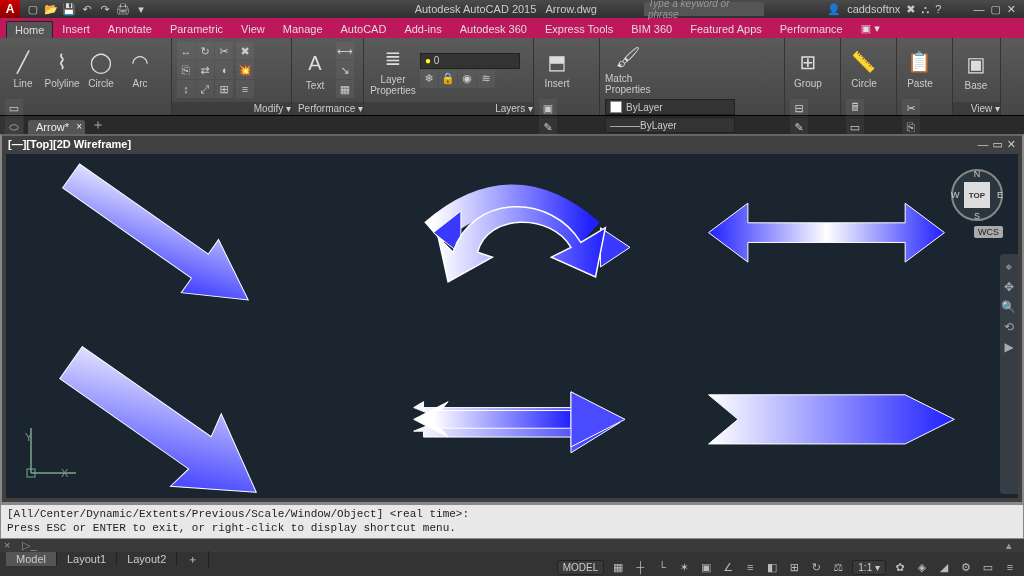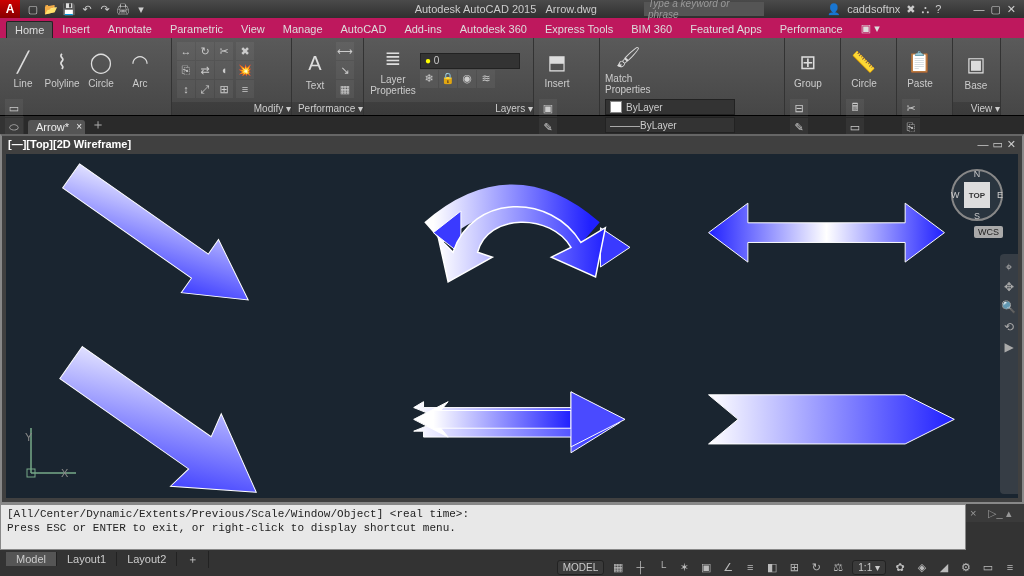--- a/index.html
+++ b/index.html
@@ -48,21 +48,21 @@
 .ucs { position:absolute; left:15px; bottom:15px; color:#888; font-size:11px;}
 .ucs-y { position:absolute; left:4px; bottom:40px; } .ucs-x { position:absolute; left:40px; bottom:4px;}
 .navcube { position:absolute; right:15px; top:15px; width:52px; height:52px; border:2px solid #888; border-radius:50%; display:flex;align-items:center;justify-content:center; background:rgba(50,60,70,0.7);}
 .navcube-inner { width:26px; height:26px; background:#ddd; color:#333; font-size:8px; font-weight:bold; display:flex;align-items:center;justify-content:center;}
 .nav-n{position:absolute;top:-2px;font-size:9px;color:#ccc;} .nav-s{position:absolute;bottom:-2px;font-size:9px;color:#ccc;} .nav-e{position:absolute;right:-2px;font-size:9px;color:#ccc;} .nav-w{position:absolute;left:-2px;font-size:9px;color:#ccc;}
 .wcs-badge { position:absolute; right:15px; top:72px; background:#aaa; color:#222; font-size:9px; padding:1px 4px; border-radius:2px;}
 .navbar-right { position:absolute; right:0; top:100px; width:18px; height:240px; background:rgba(120,120,120,0.3); border-radius:4px 0 0 4px; display:flex; flex-direction:column; align-items:center; gap:6px; padding-top:6px;}
 .navbar-right span { color:#aaa; font-size:12px;}
 
 
-.cmdarea { height:46px; display:flex; flex-direction:row;}
+.cmdarea { height:46px; display:flex; flex-direction:column;}
 .cmd-hist { flex:1; background:#e8e8e8; color:#222; font-family:"Courier New",monospace; font-size:11px; padding:2px 6px; border:1px solid #888; line-height:1.3;}
 .cmd-line { height:18px; background:#3a3a3a; display:flex; align-items:center; padding:0 4px; gap:4px;}
 .cmd-line .ico { width:14px; font-size:11px; color:#999;}
 .cmd-input { flex:1; font-style:italic; color:#888; font-size:11px;}
 
 
 .bottom-tabs { height:18px; background:#333; display:flex; align-items:center; padding-left:6px; gap:0;}
 .btab { padding:1px 10px; font-size:11px; color:#ccc; border-right:1px solid #222; cursor:pointer;}
 .btab.active { background:#555; }
 .statusbar { position:fixed; bottom:0; right:0; height:18px; background:#333; display:flex; align-items:center; gap:6px; padding:0 6px; font-size:11px;}

